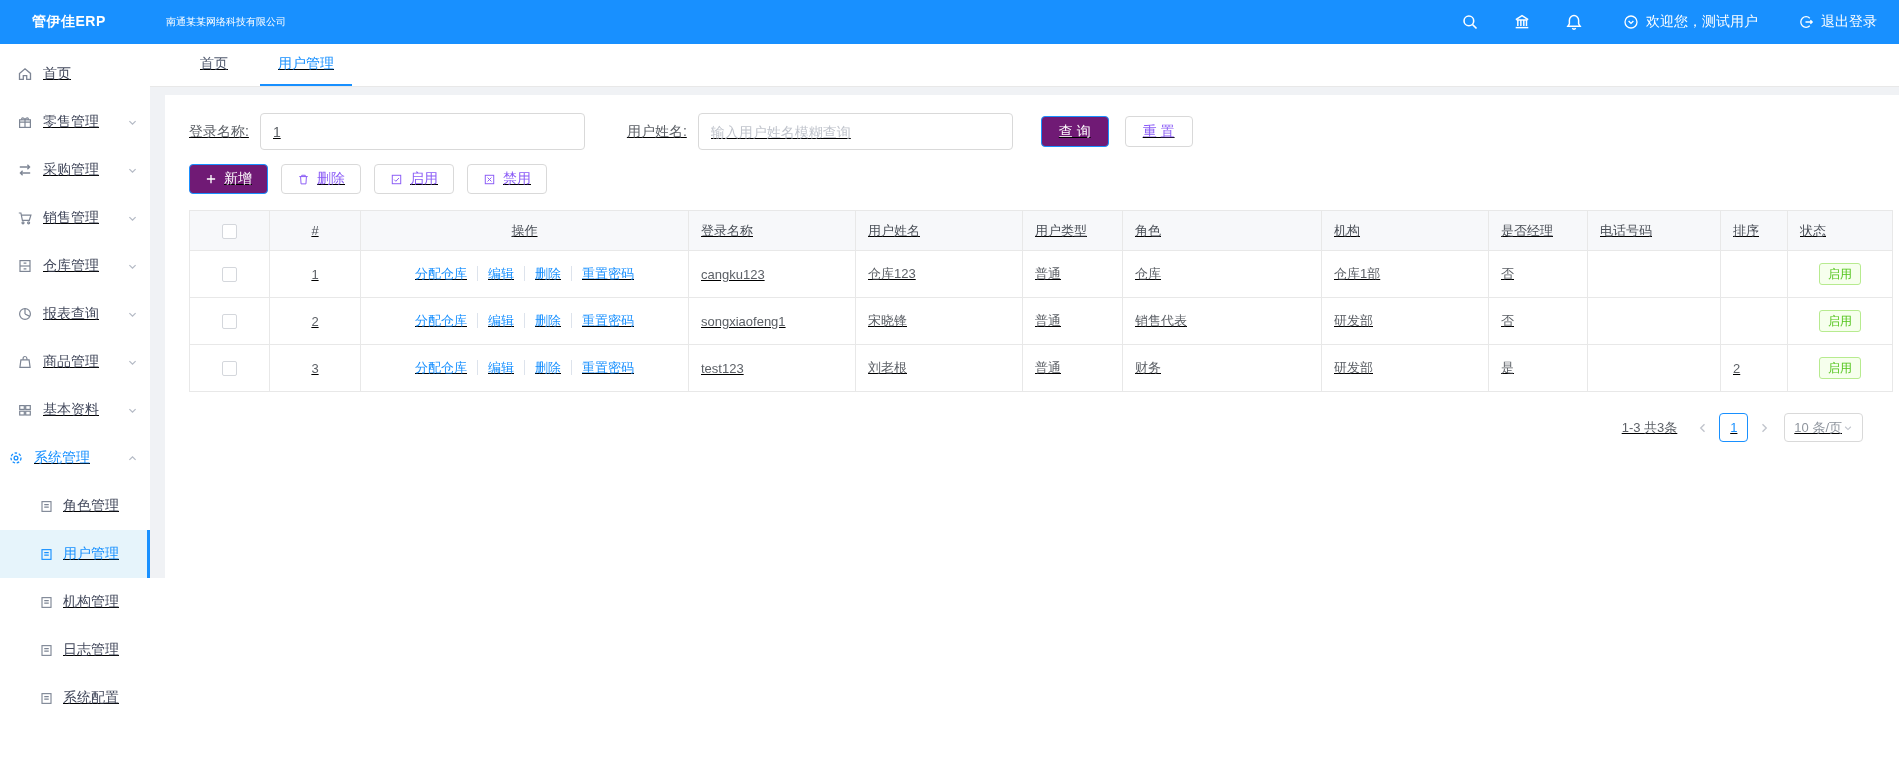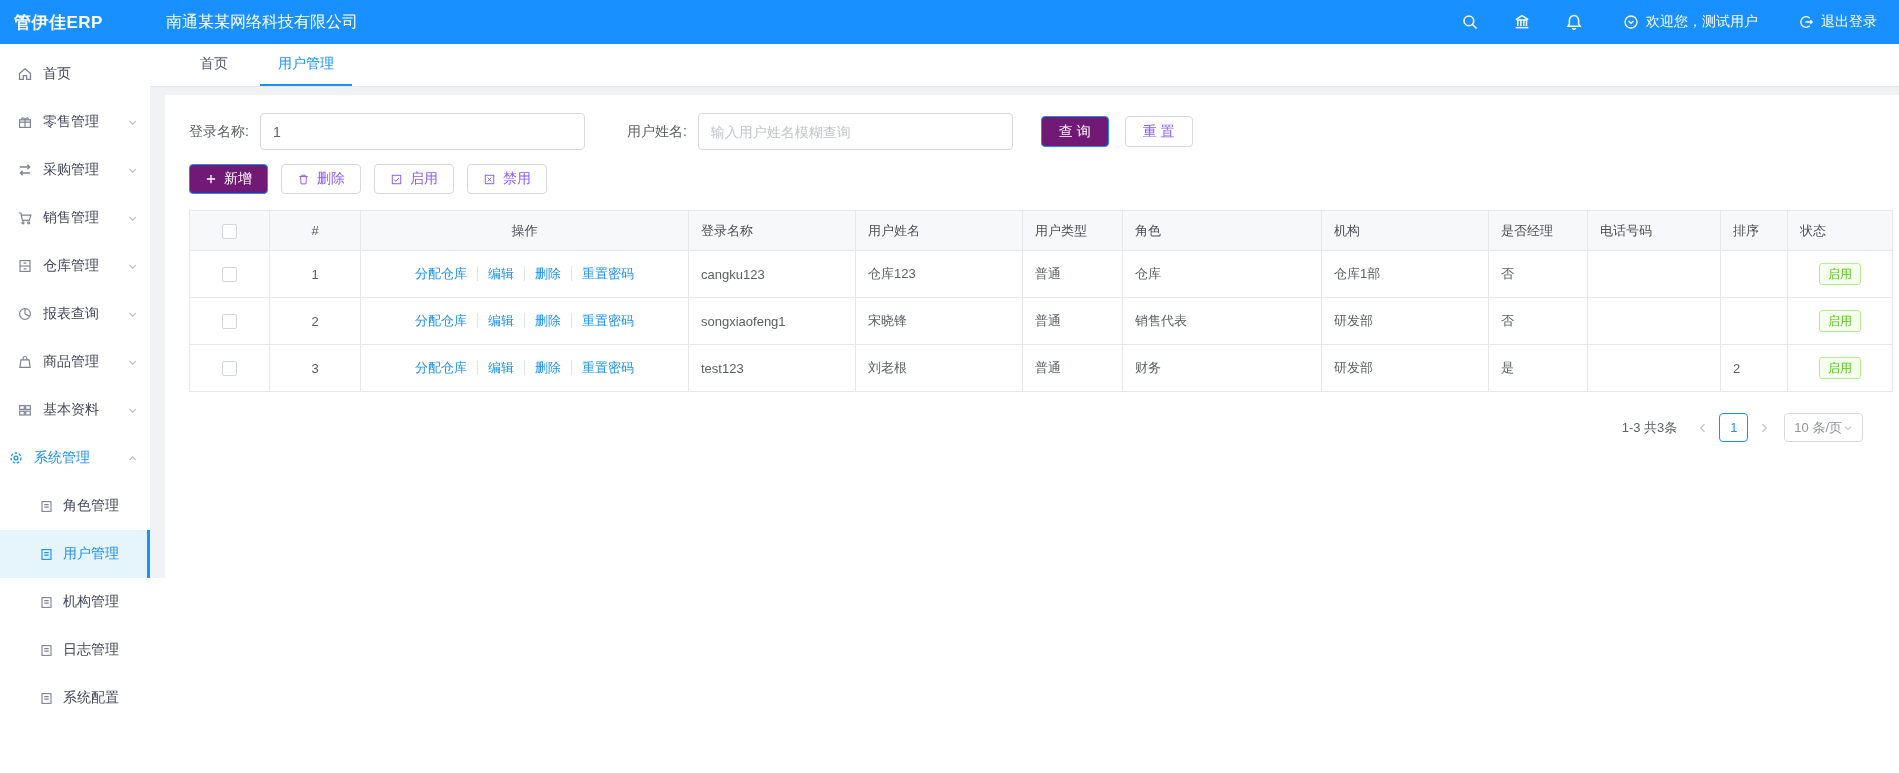--- a/index.html
+++ b/index.html
@@ -2,28 +2,28 @@
 <html><head>
 <meta charset="utf-8">
 <style>
   * { box-sizing: border-box; margin: 0; padding: 0; }
   html,body { width:1899px; height:773px; overflow:hidden; background:#fff;
     font-family:"Liberation Sans", sans-serif; }
   svg { display:block; }
 
   
   .topbar { height:44px; background:#1890ff; display:flex; align-items:center; color:#fff; }
-  .logo { width:150px; padding-left:14px; font-size:17px; font-weight:bold; letter-spacing:.5px; white-space:nowrap; }
-  .company { font-size:16px; margin-left:16px; }
+  .logo { width:150px; padding-left:32px; font-size:14px; font-weight:bold; letter-spacing:.5px; white-space:nowrap; }
+  .company { font-size:10px; margin-left:16px; }
   .topbar-right { margin-left:auto; display:flex; align-items:flex-start; padding-right:22px; font-size:14px; }
   .tb-icon { margin-left:34px; cursor:pointer; display:flex; align-items:center; }
   .tb-group { margin-left:40px; display:flex; align-items:center; gap:7px; cursor:pointer; white-space:nowrap; }
 
   
-  .body { display:flex; height:534px; }
+  .body { display:flex; height:534px;text-decoration:underline; }
   .sidebar { width:150px; background:#fff; padding-top:6px; flex:none; }
   .menu-item { height:48px; display:flex; align-items:center; padding:0 12px 0 17px;
     font-size:14px; color:#42485b; cursor:pointer; }
   .menu-item .mi-icon { width:16px; margin-right:10px; color:#7d8594; flex:none; }
   .menu-item .mi-label { flex:1; white-space:nowrap; }
   .menu-item .arrow { color:#b4bac5; }
   .menu-item.active { color:#1890ff;padding-left:8px; }
   .menu-item.active .mi-icon { color:#1890ff; }
   .sub-item { height:48px; display:flex; align-items:center; padding-left:39px;
     font-size:14px; color:#42485b; cursor:pointer; }

